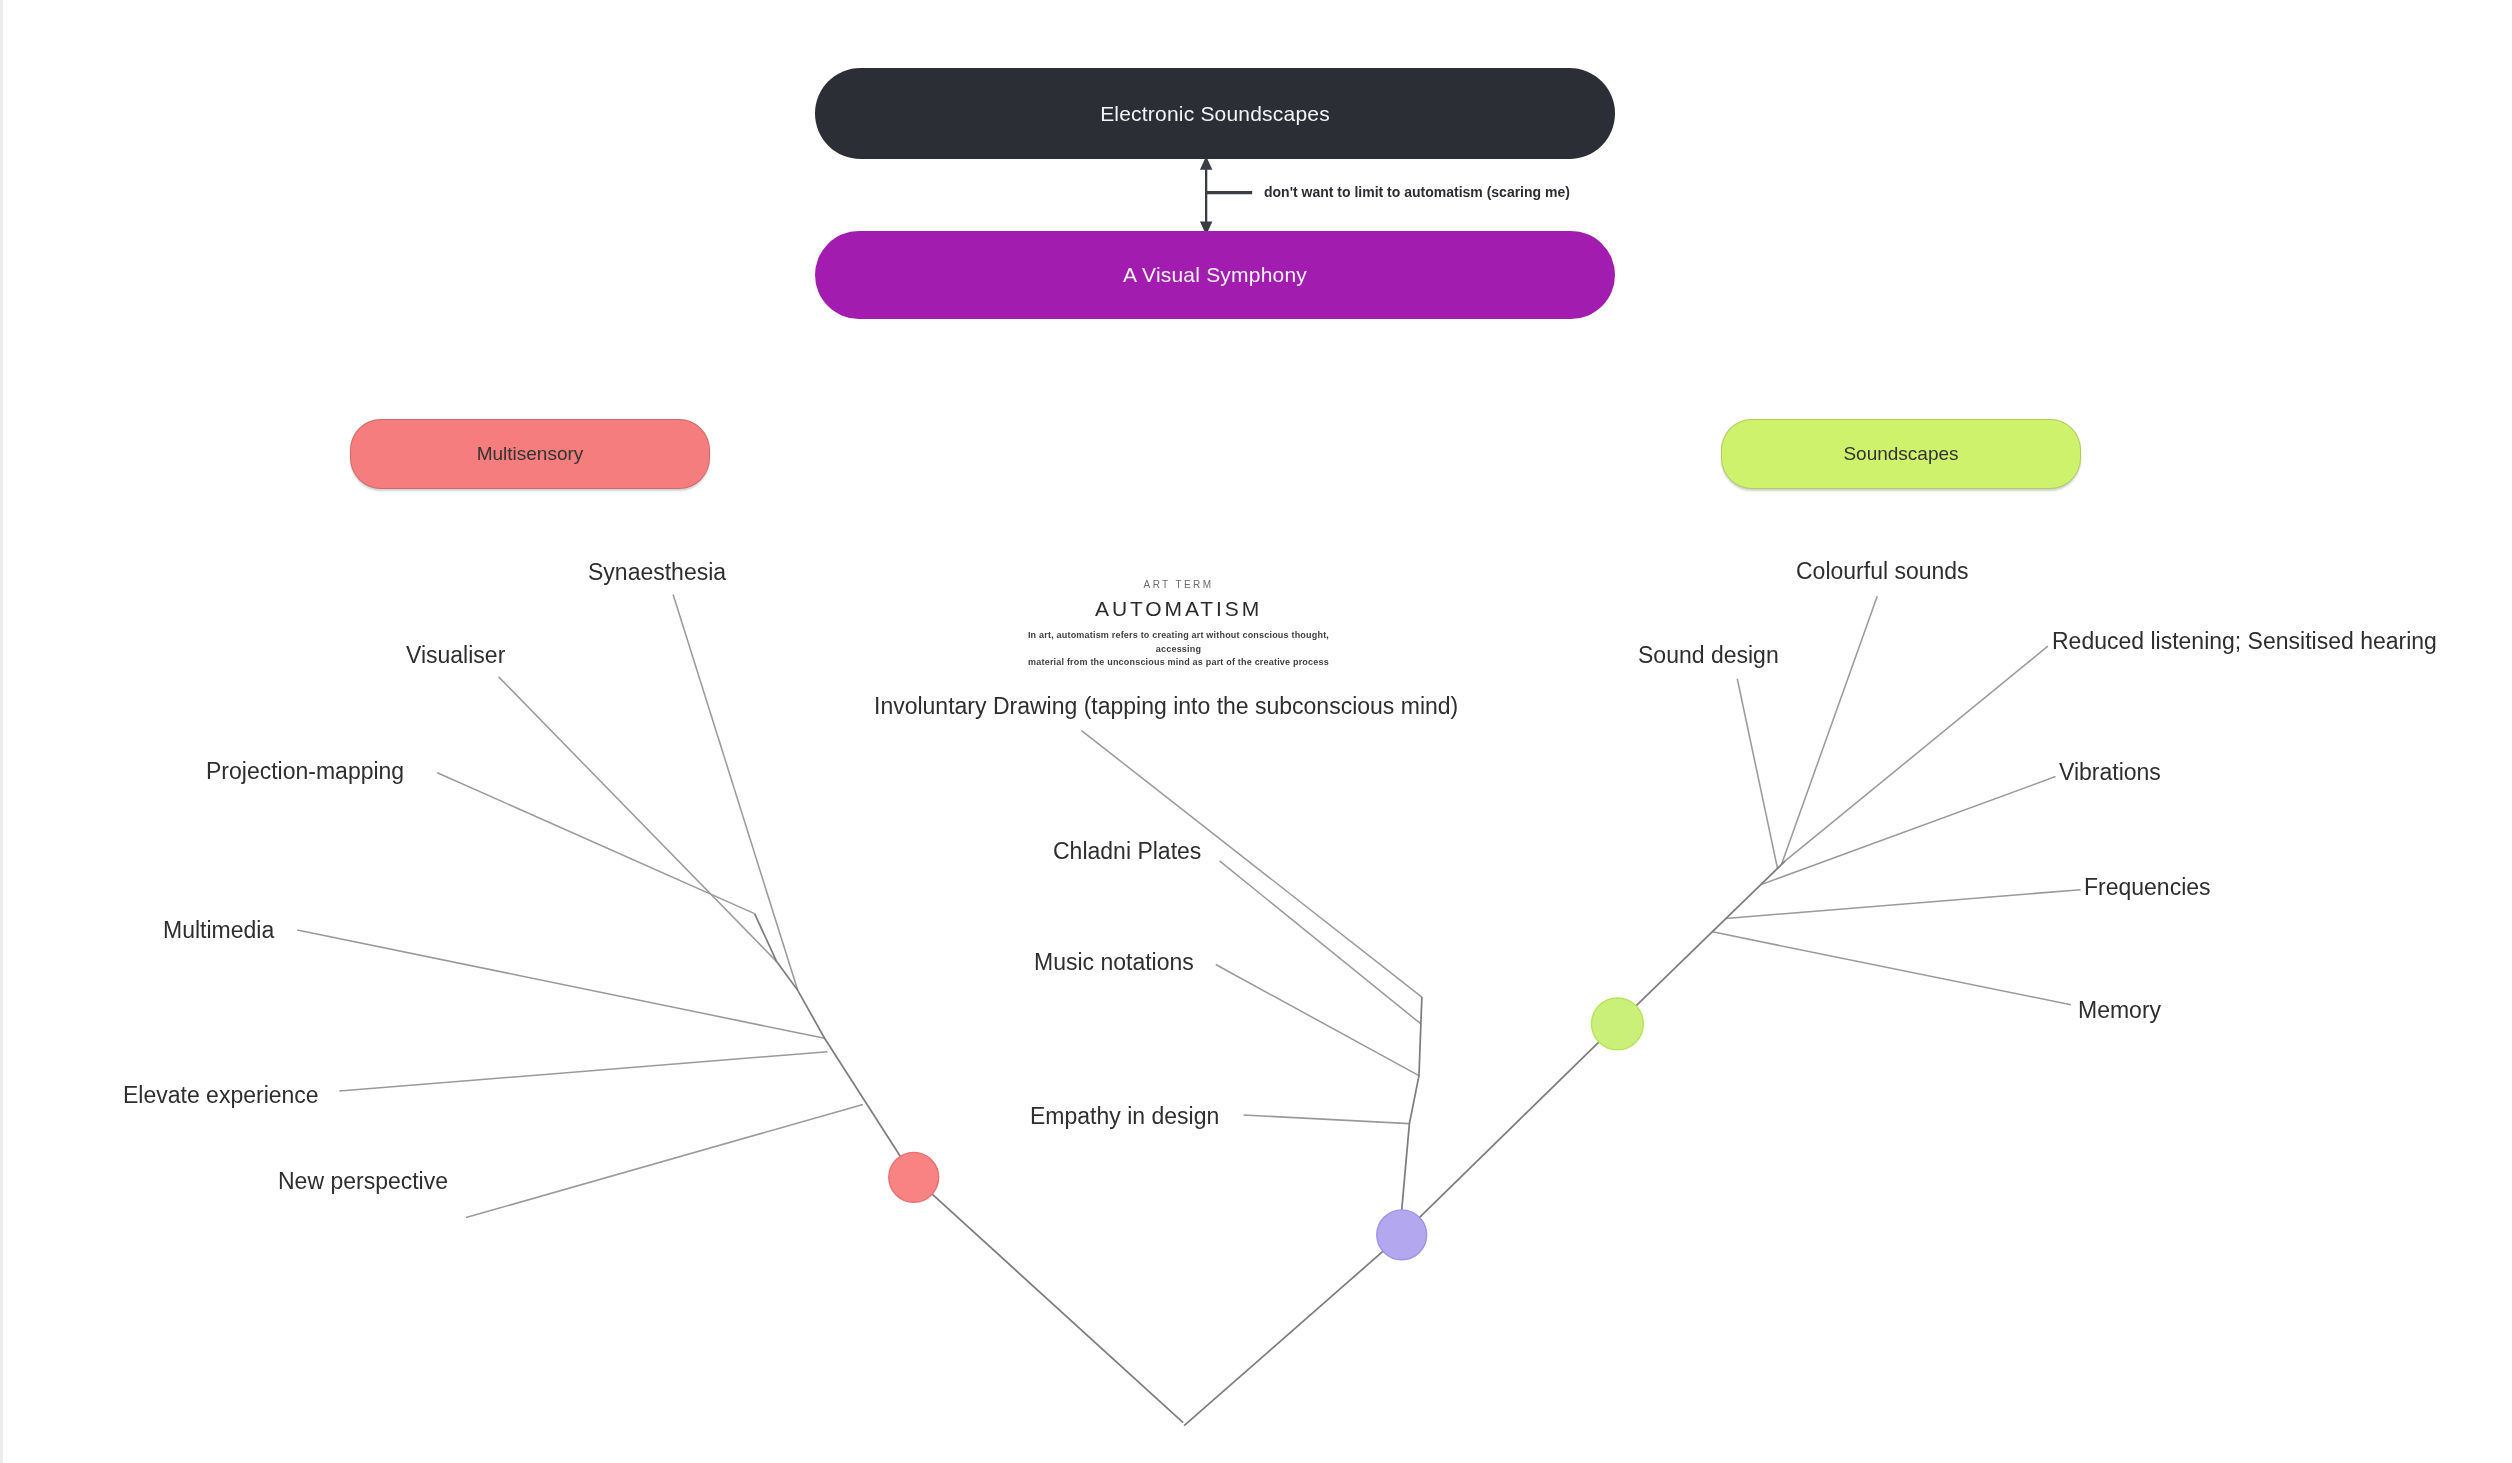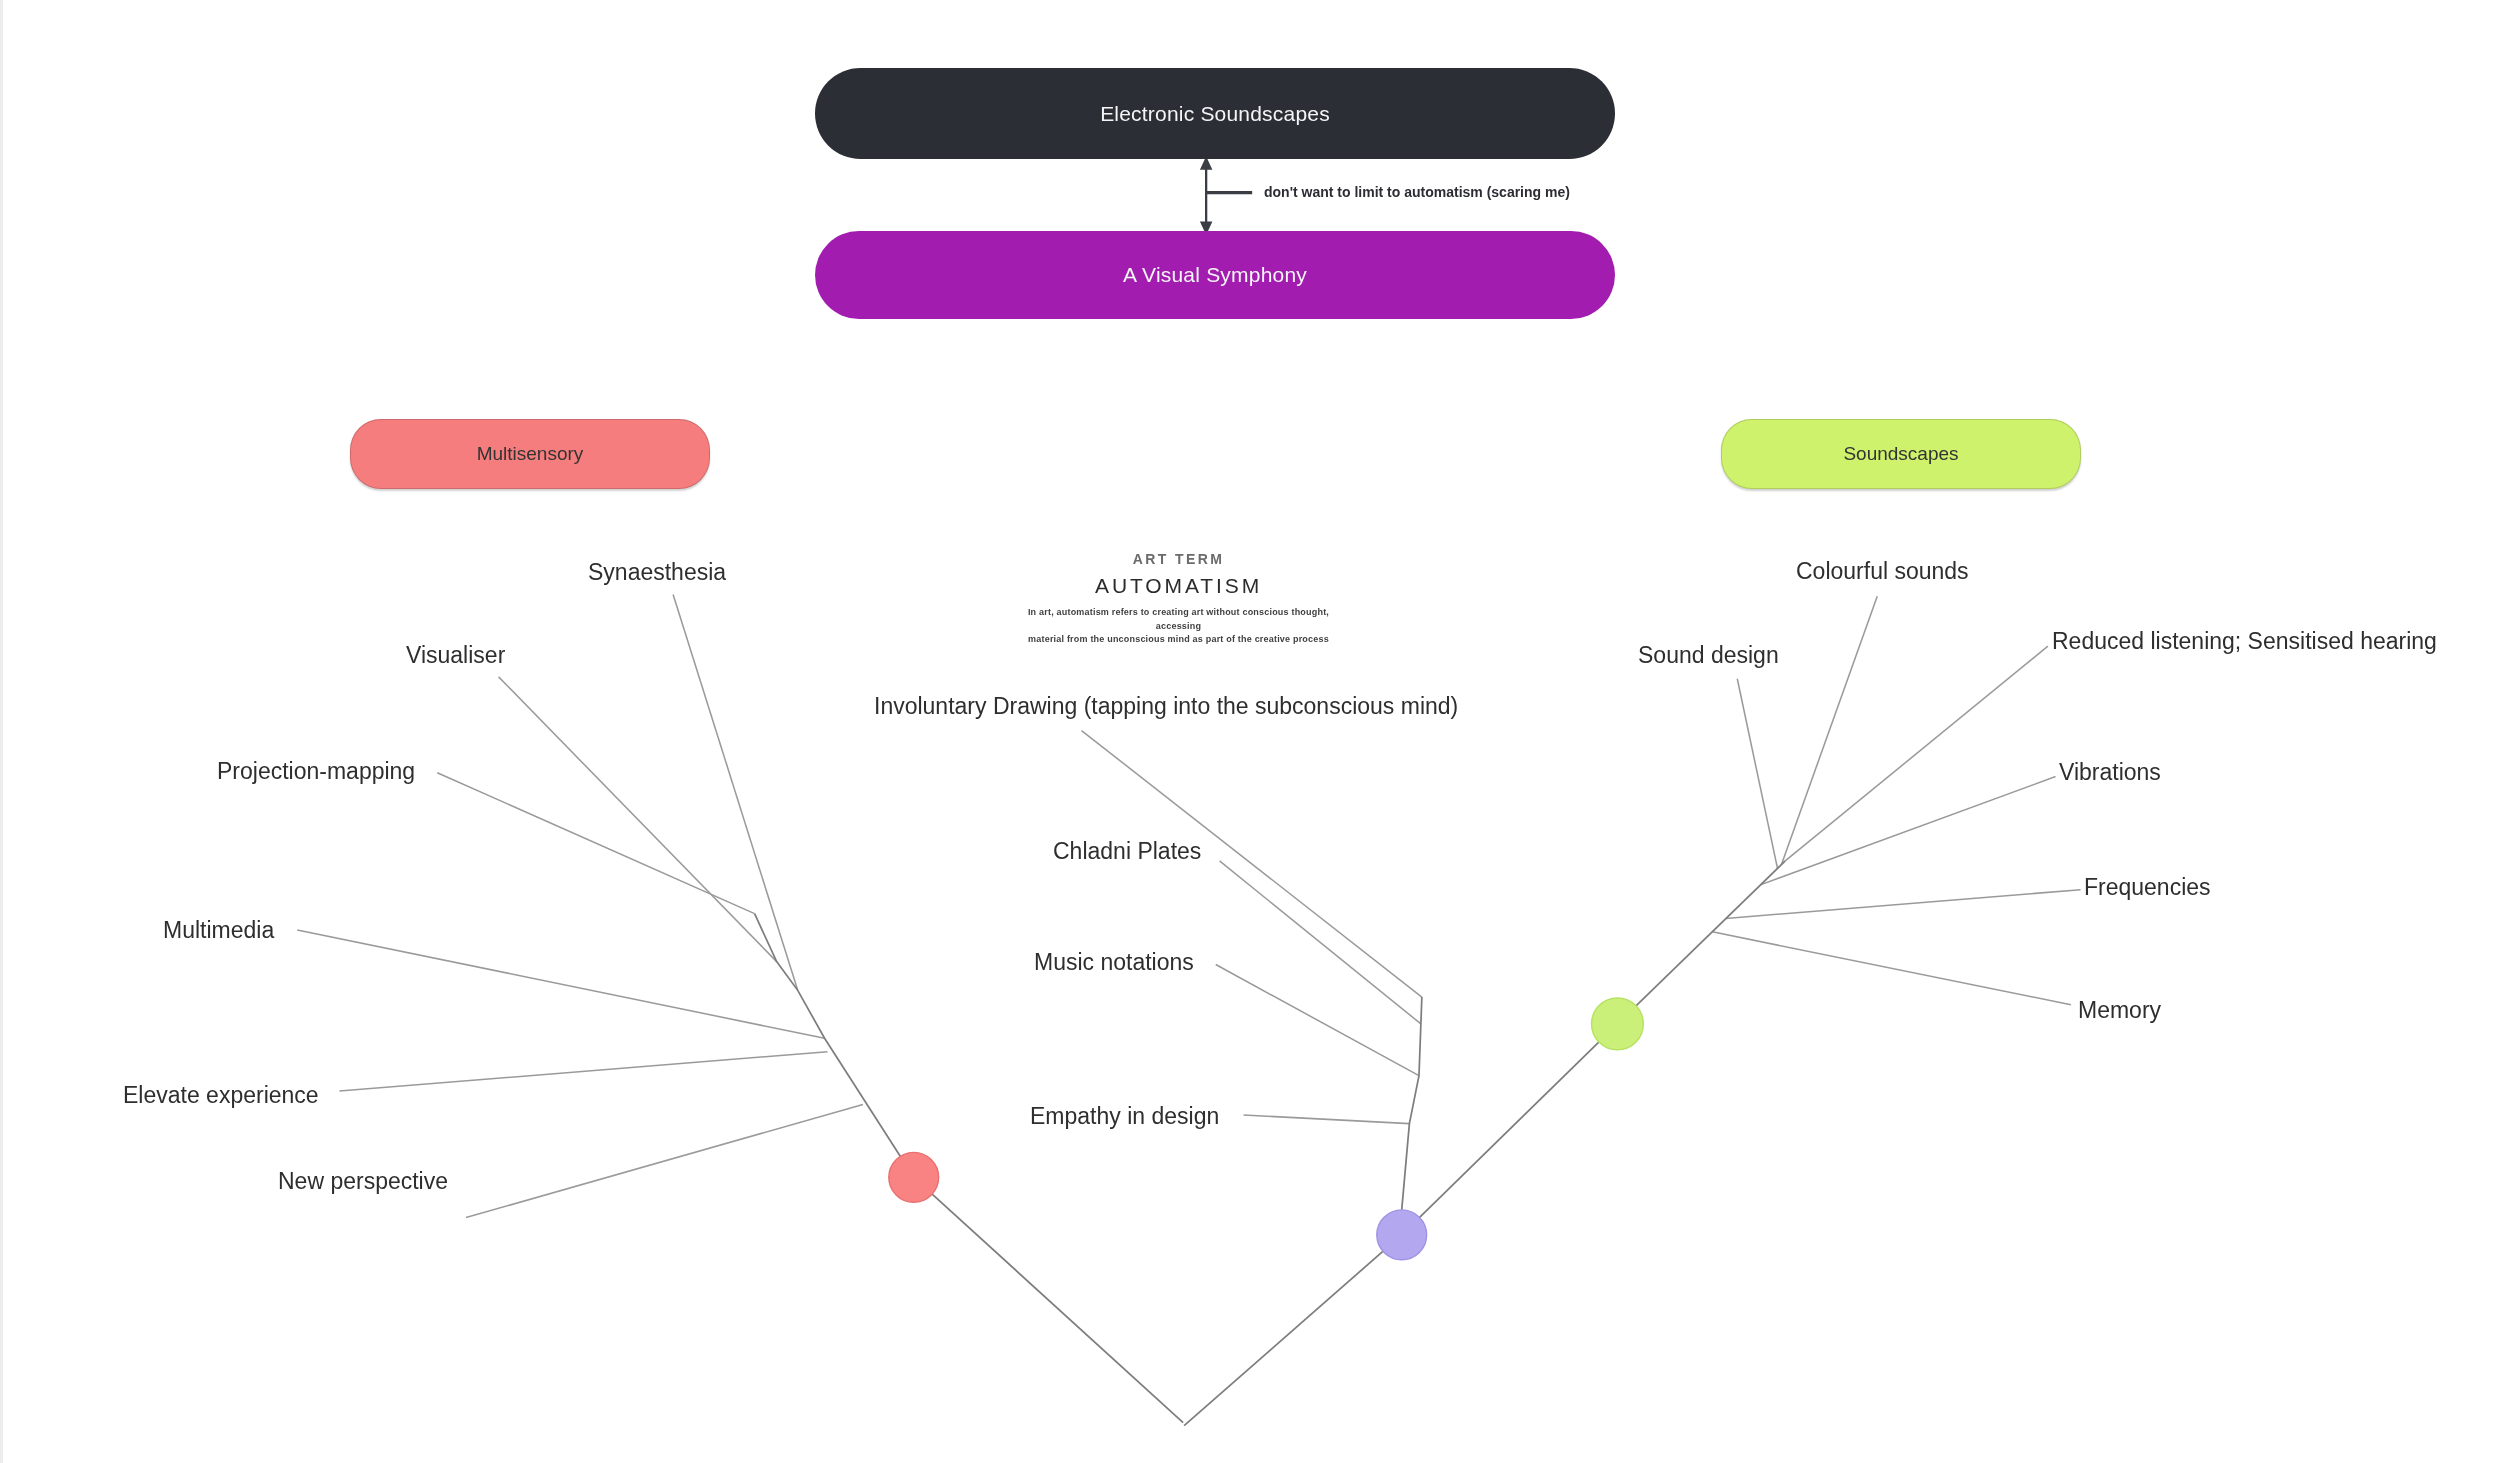--- a/index.html
+++ b/index.html
@@ -49,21 +49,21 @@
   #pill-multisensory{left:350px;top:419px;width:360px;}
   #pill-visual{left:988px;top:419px;width:457px;}
   #pill-soundscapes{left:1721px;top:419px;width:360px;}
 
   
   .automatism{
     position:absolute;left:1005px;top:551px;width:347px;
     text-align:center;color:#2d2d2d;
   }
   .automatism .eyebrow{
-    font-size:14px;letter-spacing:2.4px;color:#6b6b6b;font-weight:bold;
+    font-size:10px;letter-spacing:2.4px;color:#6b6b6b;font-weight:normal;margin-top:28px;
   }
   .automatism .title{
     margin-top:6.7px;font-size:21px;letter-spacing:2.9px;font-weight:500;color:#2b2b2b;
   }
   .automatism .desc{
     margin-top:8.6px;font-size:9px;line-height:13.4px;color:#3f3f3f;letter-spacing:0.2px;font-weight:bold;
   }
 
   
   .map-label{
@@ -143,21 +143,21 @@
     <div class="eyebrow">ART TERM</div>
     <div class="title">AUTOMATISM</div>
     <div class="desc">
       <div>In art, automatism refers to creating art without conscious thought, accessing</div>
       <div>material from the unconscious mind as part of the creative process</div>
     </div>
   </div>
 
   <div class="map-label" style="left:588px;top:559px;">Synaesthesia</div>
   <div class="map-label" style="left:406px;top:642px;">Visualiser</div>
-  <div class="map-label" style="left:217px;top:758px;">Projection-mapping</div>
+  <div class="map-label" style="left:206px;top:758px;">Projection-mapping</div>
   <div class="map-label" style="left:163px;top:917px;">Multimedia</div>
   <div class="map-label" style="left:123px;top:1082px;">Elevate experience</div>
   <div class="map-label" style="left:278px;top:1168px;">New perspective</div>
 
   <div class="map-label" style="left:874px;top:693px;">Involuntary Drawing (tapping into the subconscious mind)</div>
   <div class="map-label" style="left:1053px;top:838px;">Chladni Plates</div>
   <div class="map-label" style="left:1034px;top:949px;">Music notations</div>
   <div class="map-label" style="left:1030px;top:1103px;">Empathy in design</div>
 
   <div class="map-label" style="left:1796px;top:558px;">Colourful sounds</div>

